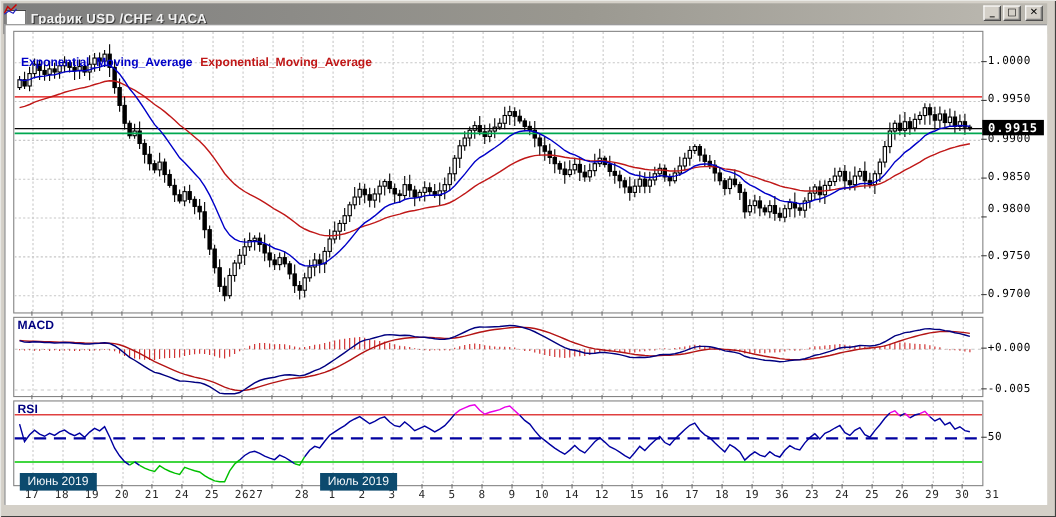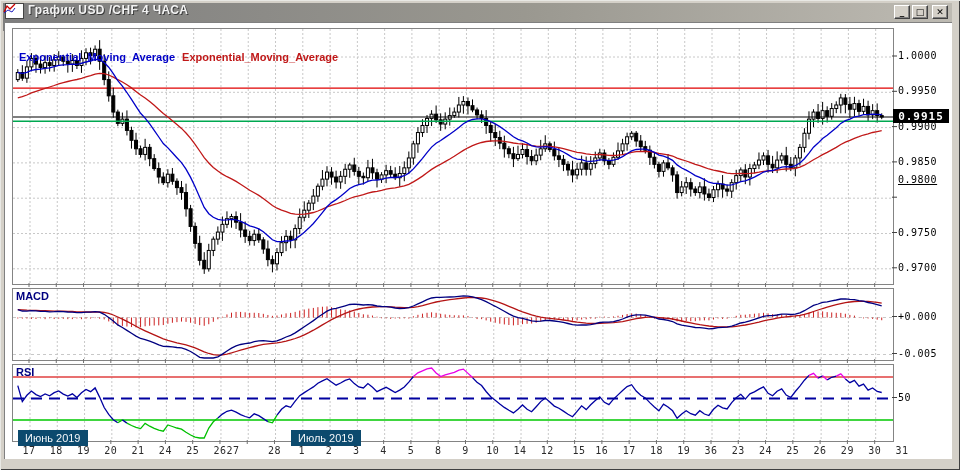--- a/index.html
+++ b/index.html
@@ -1,21 +1,21 @@
 <!DOCTYPE html>
 <html><head>
 <meta charset="utf-8">
 <style>
   html,body{margin:0;padding:0;background:#D4D0C8;}
   #win{position:relative;width:960px;height:470px;background:#D4D0C8;overflow:hidden;
        font-family:"Liberation Sans",sans-serif;
        box-shadow:inset 1px 1px 0 #E8E8E4, inset -1px -1px 0 #404040;}
   .abs{position:absolute;}
   #titlebar{left:3px;top:3px;width:949px;height:28px;
-    background:linear-gradient(90deg,#7E7E7E,#9A9890 55%,#BDBAB2);display:flex;}
+    background:linear-gradient(90deg,#7E7E7E,#9A9890 55%,#BDBAB2);display:flex;align-items:center;}
   #title-text{color:#F2F2F2;font-weight:bold;font-size:12px;letter-spacing:.4px;
     text-shadow:1px 1px 0 #3a3a3a;margin-left:4px;white-space:nowrap;}
   #title-icon{width:17px;height:14px;margin-left:2px;background:#fff;border:1px solid #444;
     display:flex;align-items:center;justify-content:center;}
   .winbtns{position:absolute;right:4px;top:2px;display:flex;gap:2px;}
   .wbtn{width:16px;height:14px;background:#D4D0C8;border:1px solid;
     border-color:#FFF #404040 #404040 #FFF;box-shadow:inset -1px -1px 0 #808080;
     font:bold 9px "DejaVu Sans",sans-serif;color:#000;display:flex;align-items:center;justify-content:center;
     line-height:8px;padding:0;}
   .wbtn.minb{align-items:flex-end;padding-bottom:2px;}
@@ -783,21 +783,21 @@
   <div id="price-badge" class="abs">0.9915</div>
 
   <div class="monthbox" style="left:18px;">Июнь 2019</div>
   <div class="monthbox" style="left:291px;">Июль 2019</div>
 
   <div id="date-axis" class="abs" style="left:0;top:440px;width:960px;height:20px;"></div>
 <div class="lbl" style="left: 898px; top: 50px;">1.0000</div>
     <div class="lbl" style="left: 898px; top: 85.3px;">0.9950</div>
     <div class="lbl" style="left: 898px; top: 120.6px;">0.9900</div>
     <div class="lbl" style="left: 898px; top: 155.9px;">0.9850</div>
-    <div class="lbl" style="left: 898px; top: 174px; text-decoration: underline;">0.9800</div>
+    <div class="lbl" style="left: 898px; top: 185px;">0.9800</div>
     <div class="lbl" style="left: 898px; top: 226.5px;">0.9750</div>
     <div class="lbl" style="left: 898px; top: 261.8px;">0.9700</div>
     <div class="lbl" style="left: 898px; top: 310.5px;">+0.000</div>
     <div class="lbl" style="left: 898px; top: 347.5px;">-0.005</div>
     <div class="lbl" style="left: 898px; top: 391.5px;">50</div>
     <div class="lbl datelbl" style="left: 29px; top: 445px;">17</div>
     <div class="lbl datelbl" style="left: 56.28px; top: 445px;">18</div>
     <div class="lbl datelbl" style="left: 83.56px; top: 445px;">19</div>
     <div class="lbl datelbl" style="left: 110.84px; top: 445px;">20</div>
     <div class="lbl datelbl" style="left: 138.12px; top: 445px;">21</div>

